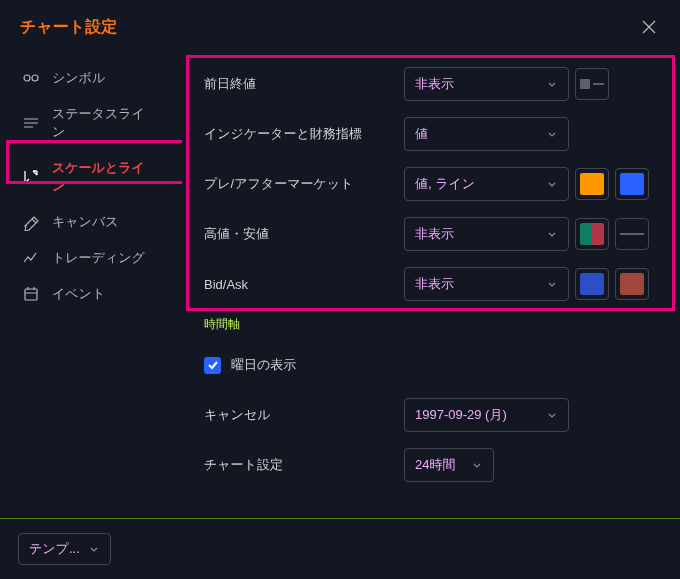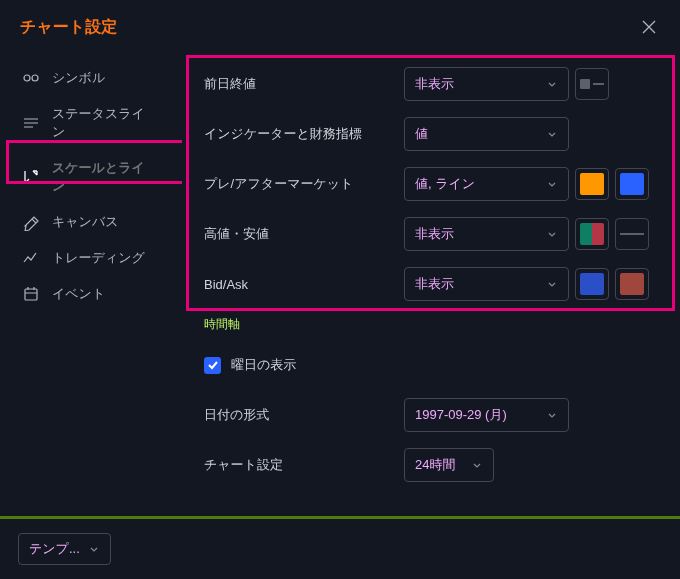--- a/index.html
+++ b/index.html
@@ -4,38 +4,38 @@
 <style>
 *{box-sizing:border-box;margin:0;padding:0;font-family:-apple-system,BlinkMacSystemFont,"Segoe UI",sans-serif}
 body{background:#131722;color:#d1d4dc;width:680px;height:579px;overflow:hidden;font-size:13px}
 .dialog{display:flex;flex-direction:column;height:100%}
 .header{display:flex;align-items:center;justify-content:space-between;padding:16px 20px 14px}
 .title{font-size:16px;font-weight:700;color:#f97316}
 .close-btn{width:22px;height:22px;display:flex;align-items:center;justify-content:center;cursor:pointer;color:#b2b5be}
 .body{display:flex;flex:1;min-height:0}
 .sidebar{width:180px;padding:8px 4px}
 .nav-item{display:flex;align-items:center;gap:12px;padding:9px 18px;color:#b2b5be;cursor:pointer}
-.nav-item.active{color:#737373;font-weight:700}
+.nav-item.active{color:#ef4444;font-weight:700}
 .nav-item .icon{width:18px;height:18px;display:flex;align-items:center;justify-content:center;flex-shrink:0}
 .hl-side{position:absolute;border:3px solid #e6007a;border-right:none;left:6px;top:140px;width:176px;height:44px}
 .hl-main{position:absolute;border:3px solid #e6007a;left:186px;top:55px;width:489px;height:256px}
 .main{flex:1;padding:14px 18px 10px 24px;overflow:auto}
 .row{display:flex;align-items:center;min-height:36px;margin-bottom:14px}
 .label{width:200px;color:#d1d4dc}
 .select{display:flex;align-items:center;justify-content:space-between;background:transparent;border:1px solid #434651;border-radius:4px;padding:7px 10px;color:#f0abfc;cursor:pointer;min-width:165px}
 .select.sm{min-width:90px}
 .chev{width:12px;height:12px;display:flex;align-items:center;justify-content:center;color:#868993;margin-left:8px}
 .swatch{width:34px;height:32px;border:1px solid #434651;border-radius:4px;margin-left:6px;cursor:pointer;display:flex;align-items:center;justify-content:center;padding:4px;gap:0}
 .sw-color{width:100%;height:100%;border-radius:2px}
 .sw-half{display:flex;width:100%;height:100%;border-radius:2px;overflow:hidden}
 .sw-line{display:flex;align-items:center;width:100%;height:100%}
 .sw-line-bar{height:2px;flex:1;background:#5d606b}
 .section-h{color:#bef264;font-size:12px;margin:10px 0 14px}
 .cb{width:17px;height:17px;background:#2962ff;border-radius:3px;display:flex;align-items:center;justify-content:center;margin-right:10px;cursor:pointer}
-.footer{border-top:3px solid #4d7c0f;padding:14px 18px;display:flex;align-items:center;justify-content:space-between}
+.footer{border-top:1px solid #4d7c0f;padding:14px 18px;display:flex;align-items:center;justify-content:space-between}
 .btn{border:1px solid #434651;background:transparent;color:#d1d4dc;padding:8px 14px;border-radius:4px;cursor:pointer;font-size:13px}
 .btn-primary{background:#2962ff;border-color:#2962ff;color:#fff}
 .btn-cancel{border-color:#2962ff;color:#2962ff}
 .footer-right{display:flex;gap:10px}
 </style>
 </head>
 <body>
 
 <div class="dialog">
   <div class="header">
@@ -196,21 +196,21 @@
       <div class="row">
         <div class="cb">
           <svg width="12" height="12" viewBox="0 0 12 12" stroke="#fff" stroke-width="2" fill="none">
               <path d="M2 6l3 3 5-6"></path>
             </svg>
         </div>
         <span>曜日の表示</span>
       </div>
 
       <div class="row">
-        <div class="label">日付の形式</div>
+        <div class="label">キャンセル</div>
         <div class="select">
           <span>1997-09-29 (月)</span>
           <span class="chev">
               <svg width="12" height="12" viewBox="0 0 12 12" stroke="currentColor" stroke-width="1.2" fill="none">
                 <path d="M3 5l3 3 3-3"></path>
               </svg>
             </span>
         </div>
       </div>
 

